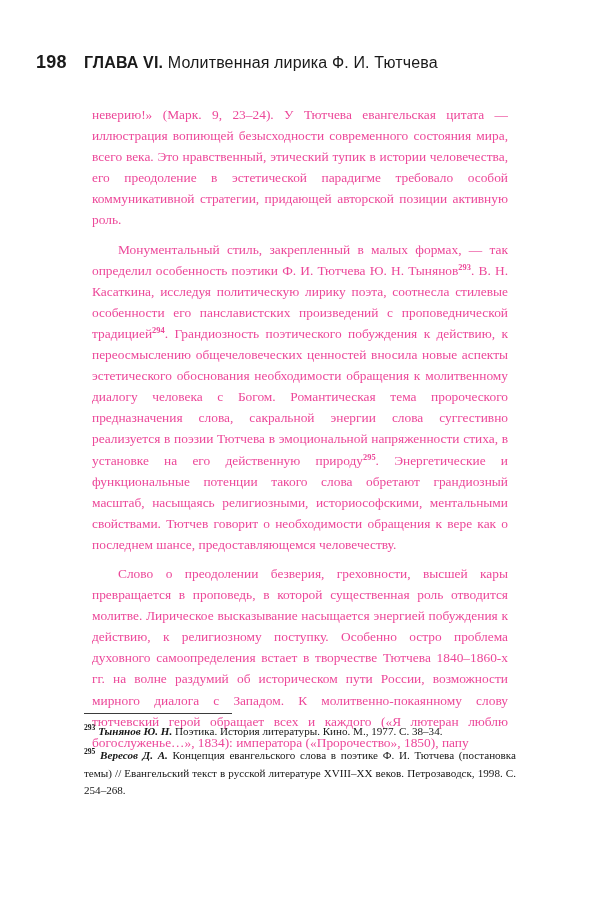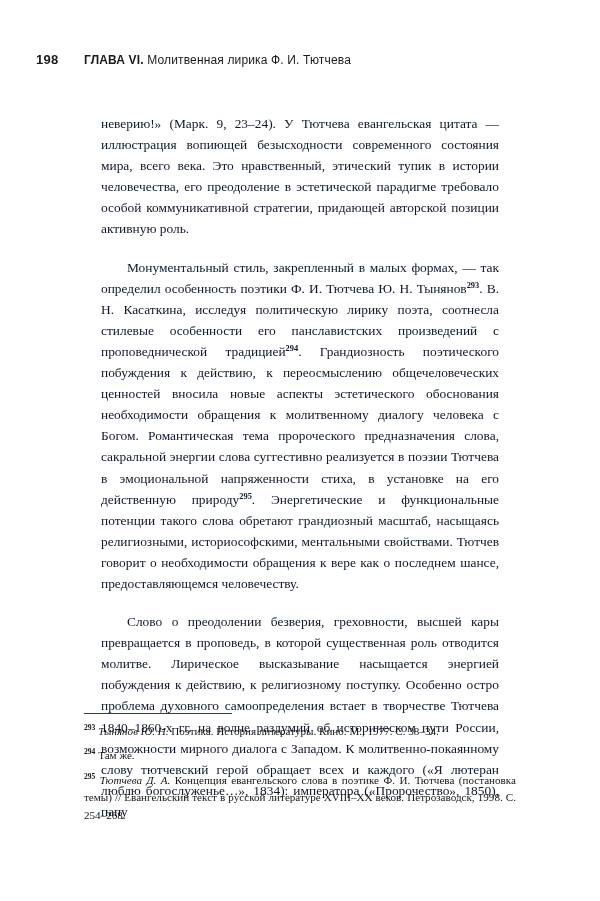--- a/index.html
+++ b/index.html
@@ -25,48 +25,48 @@
     position: absolute;
     top: 52px;
     left: 36px;
     right: 36px;
     display: flex;
     align-items: baseline;
   }
   .folio {
     font-family: "Liberation Sans", sans-serif;
     font-weight: bold;
-    font-size: 13px;
+    font-size: 18px;
     color: #1a1a1a;
     width: 48px;
     letter-spacing: 0.3px;
   }
   .head-title {
     font-family: "Liberation Sans", sans-serif;
-    font-size: 12px;
+    font-size: 16px;
     color: #1a1a1a;
     letter-spacing: 0.15px;
   }
   .head-title .chapter-label {
     font-weight: bold;
   }
   .body-block {
     position: absolute;
     top: 96px;
     left: 84px;
     width: 432px;
   }
   p.para {
-    margin: 17px;
+    margin: 8px;
     font-size: 13.4px;
     line-height: 21.1px;
     text-align: justify;
     text-justify: inter-word;
     hyphens: manual;
-    color: #0f172a;
+    color: #ec4899;
   }
   p.para.indent {
     text-indent: 26px;
   }
   sup {
     font-size: 8.4px;
     vertical-align: super;
     line-height: 0;
     font-weight: bold;
   }
@@ -90,20 +90,21 @@
     color: #161616;
   }
   p.note:last-child {
     margin-bottom: 0;
   }
   p.note sup {
     font-size: 7.6px;
   }
   .it {
     font-style: italic;
+    font-weight: bold;
   }
 </style>
 </head>
 <body>
 
 <div class="page">
 
   <div class="running-head">
     <span class="folio">198</span>
     <span class="head-title">
@@ -122,18 +123,17 @@
 
     <p class="para indent">Слово о преодолении безверия, греховности, высшей кары превращается в проповедь, в которой существенная роль отводится молитве. Лирическое высказывание насыщается энергией побуждения к действию, к религиозному поступку. Особенно остро проблема духовного самоопределения встает в творчестве Тютчева 1840–1860-х гг. на волне раздумий об историческом пути России, возможности мирного диалога с Западом. К молитвенно-покаянному слову тютчевский герой обращает всех и каждого («Я лютеран люблю богослуженье…», 1834): императора («Пророчество», 1850), папу</p>
 
   </div>
 
   <div class="notes">
     <div class="notes-rule"></div>
 
     <p class="note"><sup>293</sup> <span class="it">Тынянов Ю. Н.</span><span> Поэтика. История литературы. Кино. М., 1977. С. 38–34.</span></p>
 
-    <p class="note"><sup>294</sup> <span>Там же.</span></p>
 
-    <p class="note"><sup>295</sup> <span class="it">Тютчева Д. А.</span><span> Концепция евангельского слова в поэтике Ф. И. Тютчева (постановка темы) // Евангельский текст в русской литературе XVIII–XX веков. Петрозаводск, 1998. С. 254–268.</span></p>
+    <p class="note"><sup>295</sup> <span class="it">Вересов Д. А.</span><span> Концепция евангельского слова в поэтике Ф. И. Тютчева (постановка темы) // Евангельский текст в русской литературе XVIII–XX веков. Петрозаводск, 1998. С. 254–268.</span></p>
   </div>
 
 </div>
 
 </body></html>

